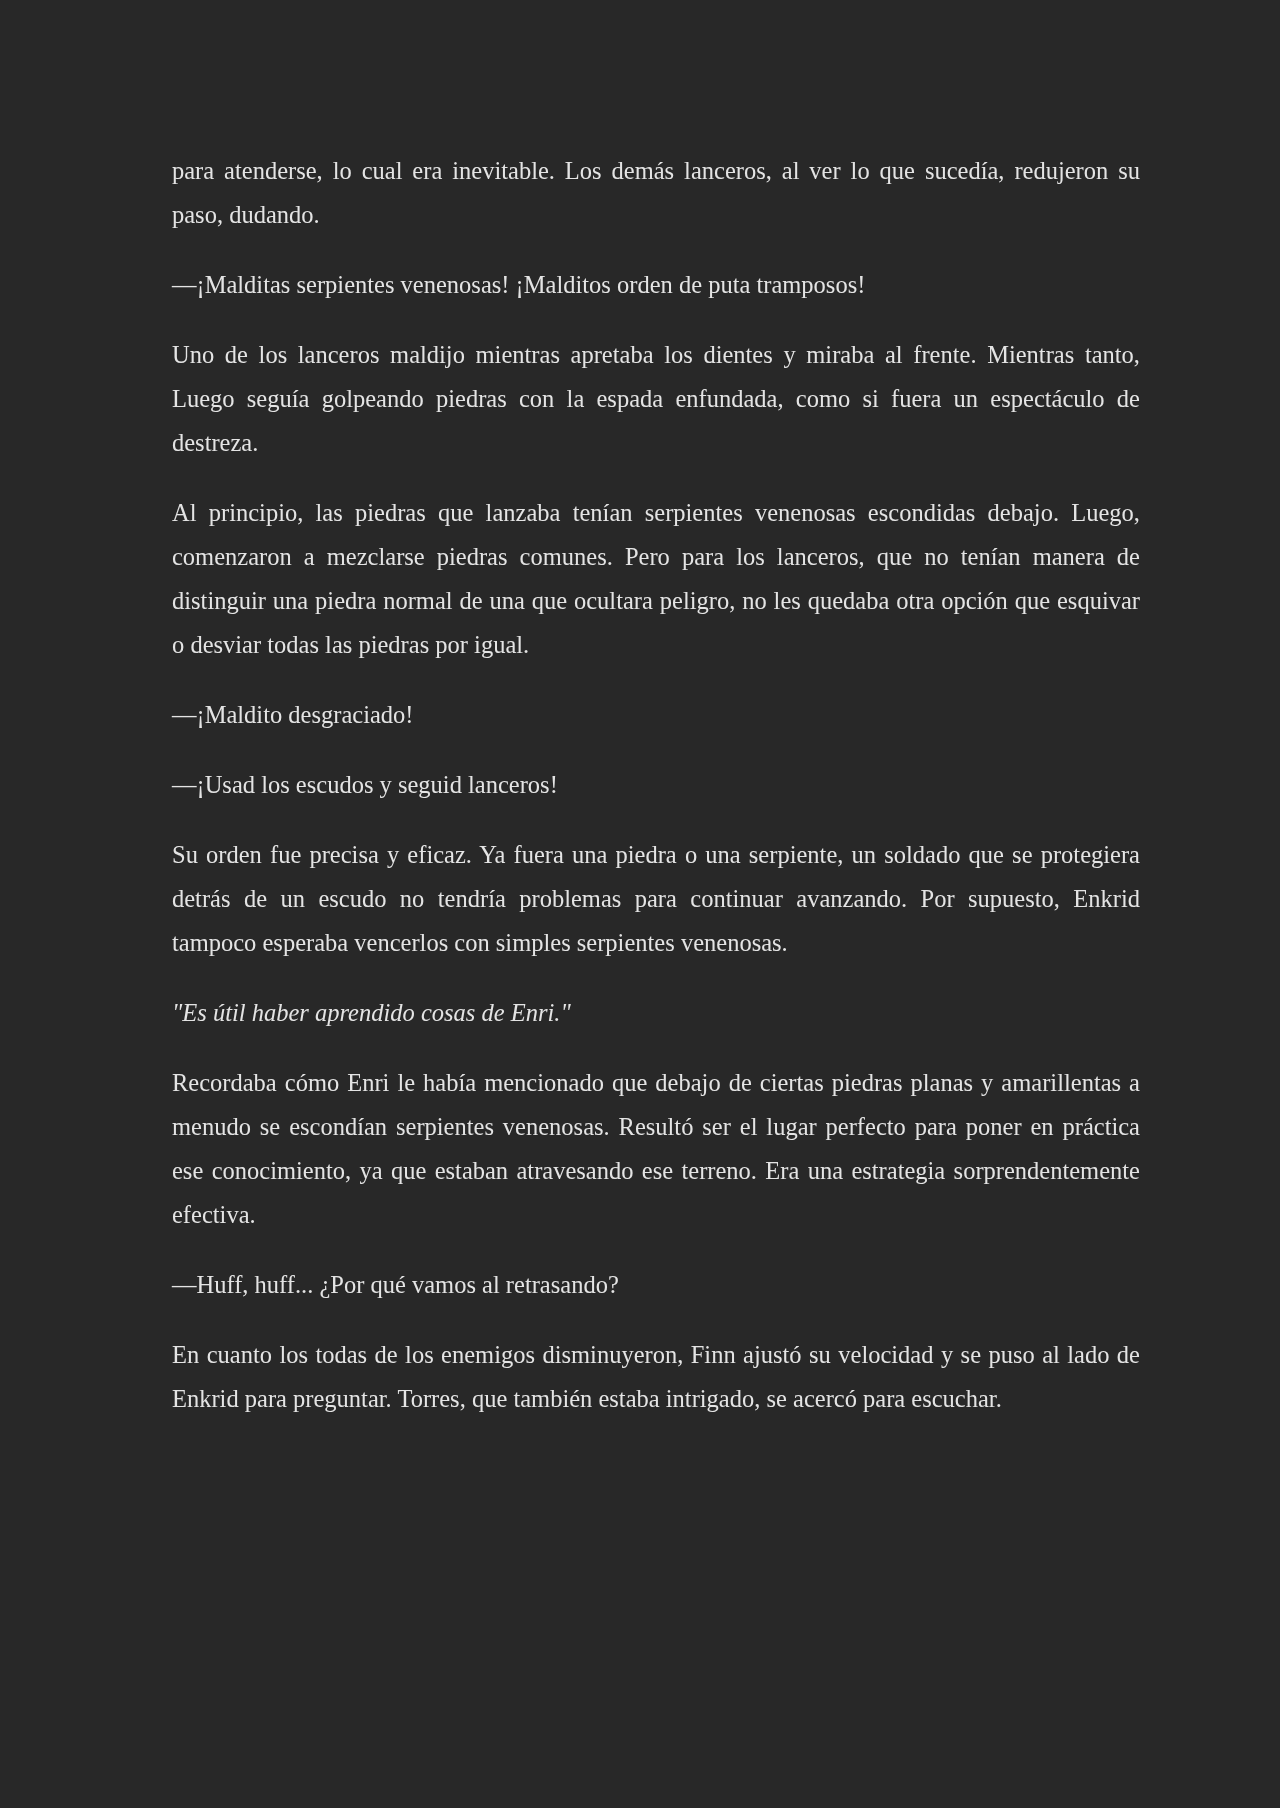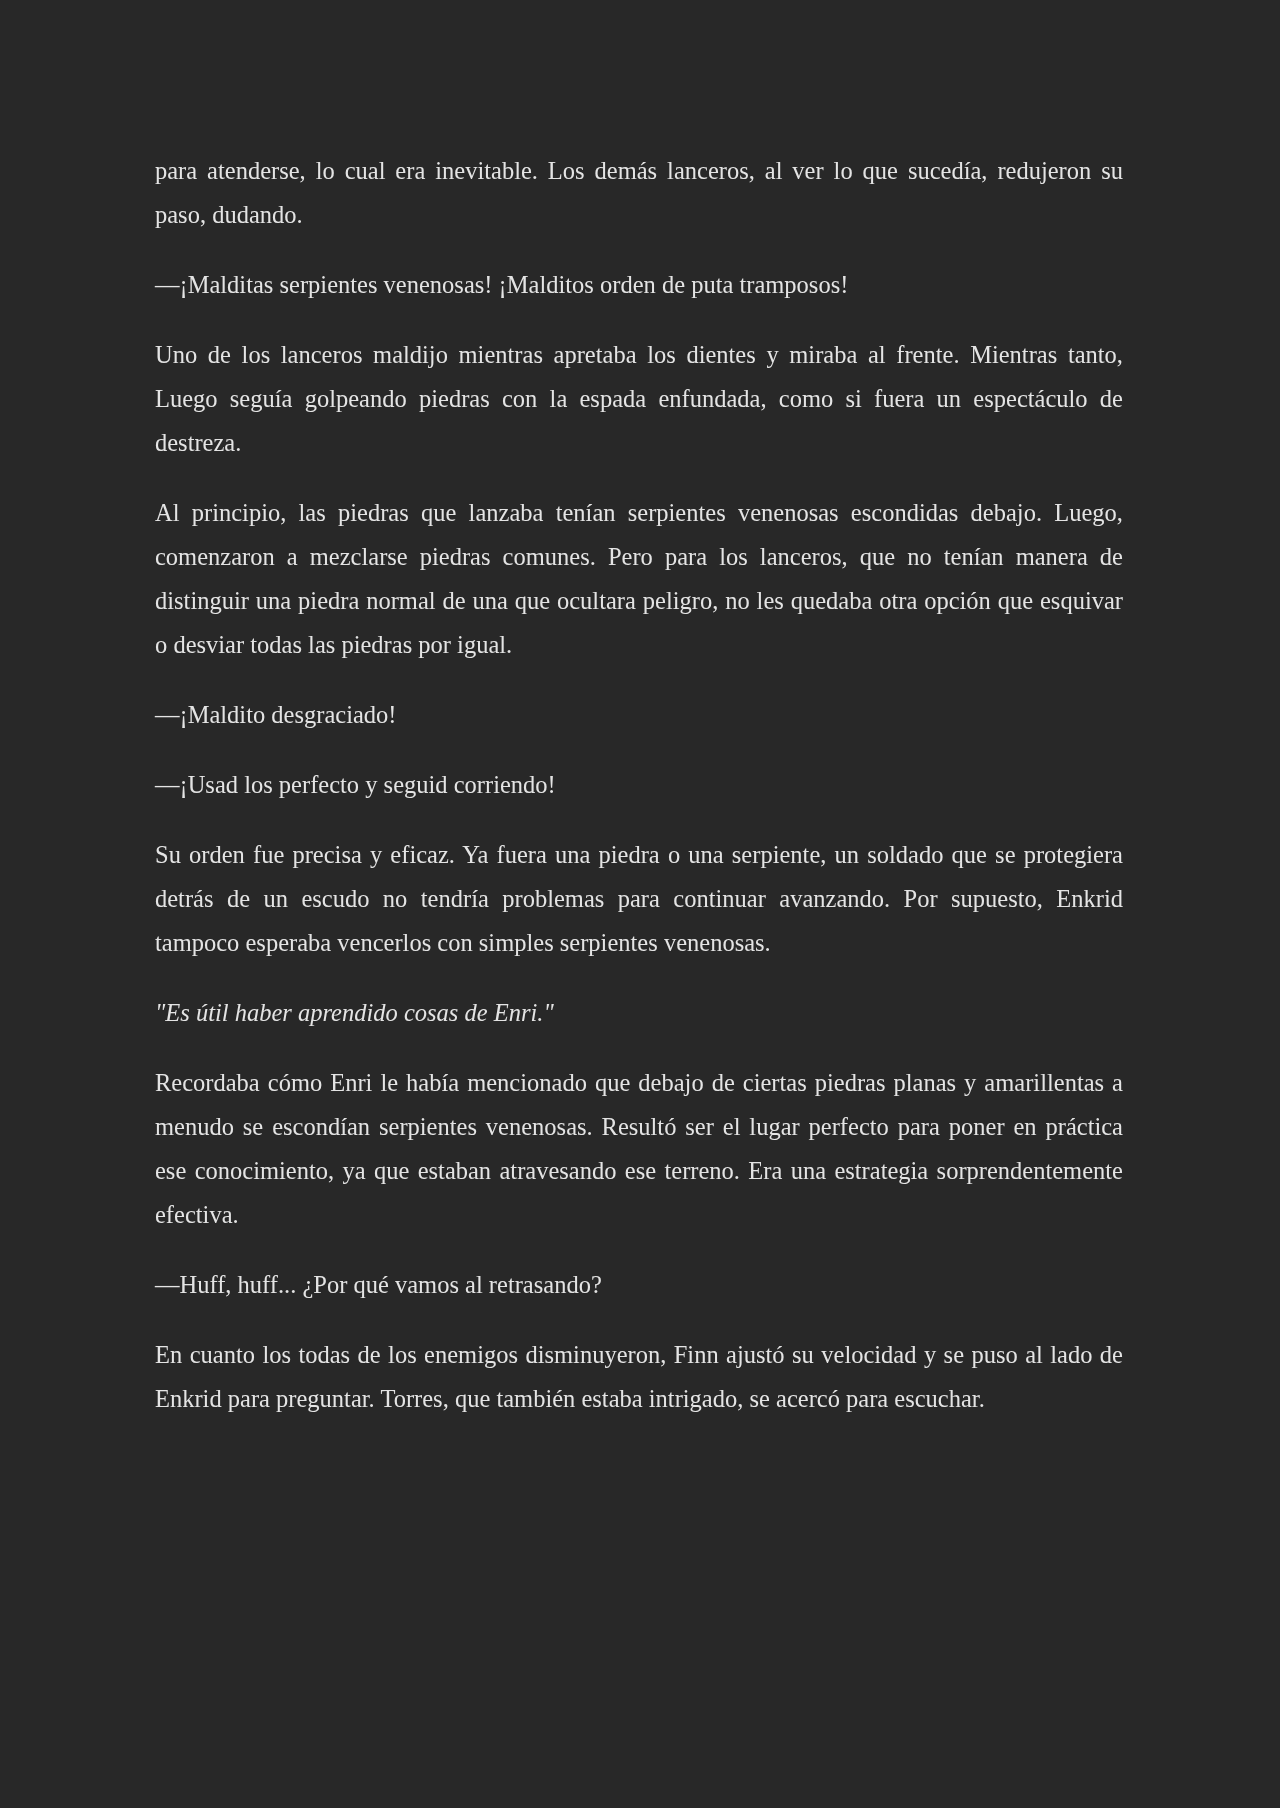--- a/index.html
+++ b/index.html
@@ -7,21 +7,21 @@
       padding: 0;
       background: #282828;
     }
     body {
       width: 1280px;
       height: 1808px;
       overflow: hidden;
     }
     .page {
       position: absolute;
-      left: 155px;
+      left: 172px;
       top: 149px;
       width: 968px;
       color: #e4e4e4;
       font-family: "Liberation Serif", "DejaVu Serif", serif;
       font-size: 24.5px;
       line-height: 44px;
     }
     .page p {
       margin: 0 0 26px 0;
       text-align: justify;
@@ -32,19 +32,19 @@
   </style>
 </head>
 <body>
 
 <div class="page">
   <p>para atenderse, lo cual era inevitable. Los demás lanceros, al ver lo que sucedía, redujeron su paso, dudando.</p>
   <p>—¡Malditas serpientes venenosas! ¡Malditos orden de puta tramposos!</p>
   <p>Uno de los lanceros maldijo mientras apretaba los dientes y miraba al frente. Mientras tanto, Luego seguía golpeando piedras con la espada enfundada, como si fuera un espectáculo de destreza.</p>
   <p>Al principio, las piedras que lanzaba tenían serpientes venenosas escondidas debajo. Luego, comenzaron a mezclarse piedras comunes. Pero para los lanceros, que no tenían manera de distinguir una piedra normal de una que ocultara peligro, no les quedaba otra opción que esquivar o desviar todas las piedras por igual.</p>
   <p>—¡Maldito desgraciado!</p>
-  <p>—¡Usad los perfecto y seguid corriendo!</p>
+  <p>—¡Usad los escudos y seguid lanceros!</p>
   <p>Su orden fue precisa y eficaz. Ya fuera una piedra o una serpiente, un soldado que se protegiera detrás de un escudo no tendría problemas para continuar avanzando. Por supuesto, Enkrid tampoco esperaba vencerlos con simples serpientes venenosas.</p>
   <p class="italic">"Es útil haber aprendido cosas de Enri."</p>
   <p>Recordaba cómo Enri le había mencionado que debajo de ciertas piedras planas y amarillentas a menudo se escondían serpientes venenosas. Resultó ser el lugar perfecto para poner en práctica ese conocimiento, ya que estaban atravesando ese terreno. Era una estrategia sorprendentemente efectiva.</p>
   <p>—Huff, huff... ¿Por qué vamos al retrasando?</p>
   <p>En cuanto los todas de los enemigos disminuyeron, Finn ajustó su velocidad y se puso al lado de Enkrid para preguntar. Torres, que también estaba intrigado, se acercó para escuchar.</p>
 </div>
 
 </body></html>

